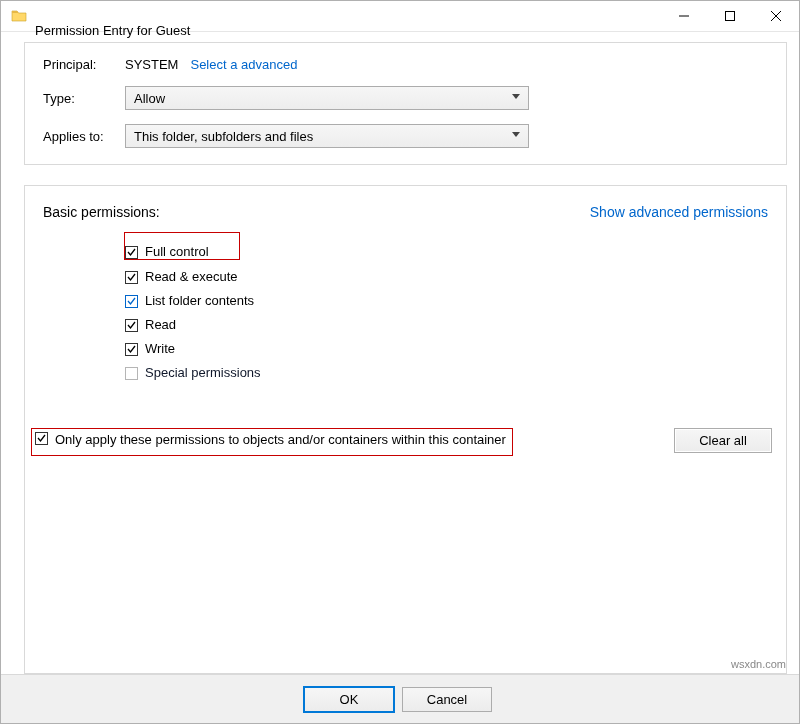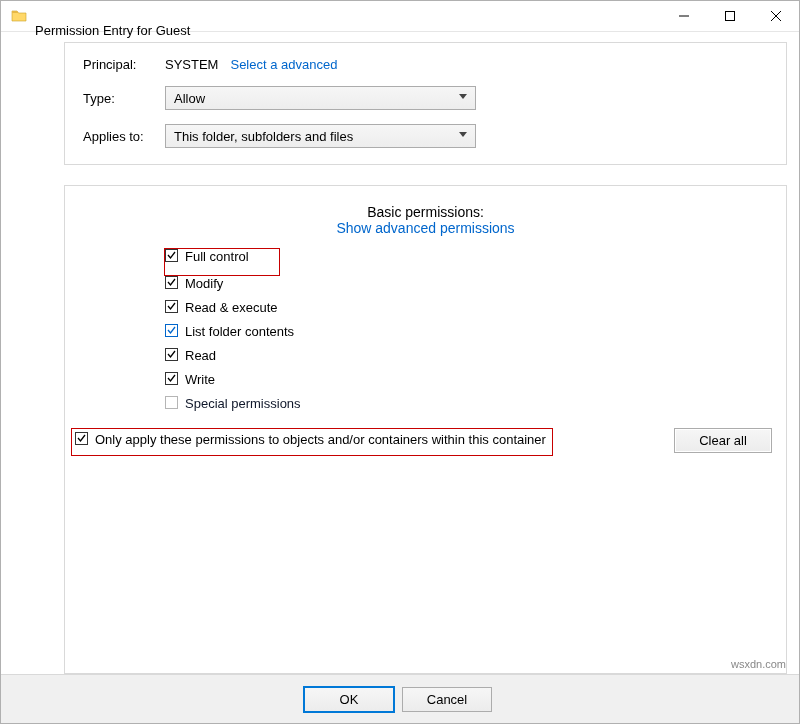--- a/index.html
+++ b/index.html
@@ -12,57 +12,57 @@
 
   
   .titlebar { height: 30px; display: flex; align-items: center; border-bottom: 1px solid #e6e6e6; }
   .titlebar .icon { width: 16px; height: 16px; margin: 0 8px 0 10px; }
   .titlebar .title { flex: 0 0 auto; font-size: 13px; margin-top: 28px; }
   .titlebar .spacer { flex: 1; }
   .win-btn { width: 46px; height: 30px; display: flex; align-items: center; justify-content: center; }
   .win-btn svg { stroke: #000; stroke-width: 1; fill: none; }
 
   
-  .body { flex: 1; padding: 10px 12px 0 23px; display: flex; flex-direction: column; margin-left: 40px; }
+  .body { flex: 1; padding: 10px 12px 0 23px; display: flex; flex-direction: column; }
 
   .panel { border: 1px solid #d9d9d9; background: #fff; }
 
   .panel-top { padding: 14px 18px 16px 18px; }
   .row { display: flex; align-items: center; margin-bottom: 14px; }
   .row:last-child { margin-bottom: 0; }
   .row-label { width: 82px; font-size: 13px; }
   .principal-val { margin-right: 12px; }
   .link { color: #0066cc; cursor: pointer; }
 
   .select {
-    width: 311px; height: 24px;
+    width: 404px; height: 24px;
     border: 1px solid #acacac;
     background: linear-gradient(#f6f6f6, #ededed);
     display: flex; align-items: center;
     padding-left: 8px;
     position: relative;
     box-sizing: border-box;
   }
   .select .chevron {
     position: absolute; right: 8px; top: 7px;
     width: 0; height: 0;
     border-left: 4px solid transparent;
     border-right: 4px solid transparent;
     border-top: 5px solid #444;
   }
 
   .panel-perm { margin-top: 20px; padding: 18px 18px 110px 18px; flex: 1; position: relative; }
 
-  .perm-head { display: flex; align-items: center; flex-direction: column; }
+  .perm-head { display: flex; align-items: center; }
   .perm-head .title { font-size: 14px; }
   .perm-head .spacer { flex: 1; }
   .adv-link { color: #0066cc; cursor: pointer; font-size: 14px; }
 
   .perm-list { margin-top: 12px; margin-left: 82px; }
-  .perm-item { display: flex; align-items: flex-start; height: 24px; }
+  .perm-item { display: flex; align-items: flex-end; height: 24px; }
   .perm-item.highlight {
     border: 1px solid #c70000;
     padding: 0 6px 0 0;
     margin-left: -1px;
     height: 26px;
     width: 108px;
     box-sizing: content-box;
   }
   .perm-item.disabled { color: #0f172a; }
 
@@ -179,28 +179,20 @@
               </svg>
           </span>
           <span>Full control</span>
         </div>
         <div class="perm-item">
           <span class="cb checked">
             <svg width="11" height="11">
                 <path d="M2 5 L4.5 8 L9 2" stroke="#000" stroke-width="1.3" fill="none"></path>
               </svg>
           </span>
-          <span>Modify</span>
-        </div>
-        <div class="perm-item">
-          <span class="cb checked">
-            <svg width="11" height="11">
-                <path d="M2 5 L4.5 8 L9 2" stroke="#000" stroke-width="1.3" fill="none"></path>
-              </svg>
-          </span>
           <span>Read &amp; execute</span>
         </div>
         <div class="perm-item">
           <span class="cb checked blue">
             <svg width="11" height="11">
                 <path d="M2 5 L4.5 8 L9 2" stroke="#0066cc" stroke-width="1.3" fill="none"></path>
               </svg>
           </span>
           <span>List folder contents</span>
         </div>

